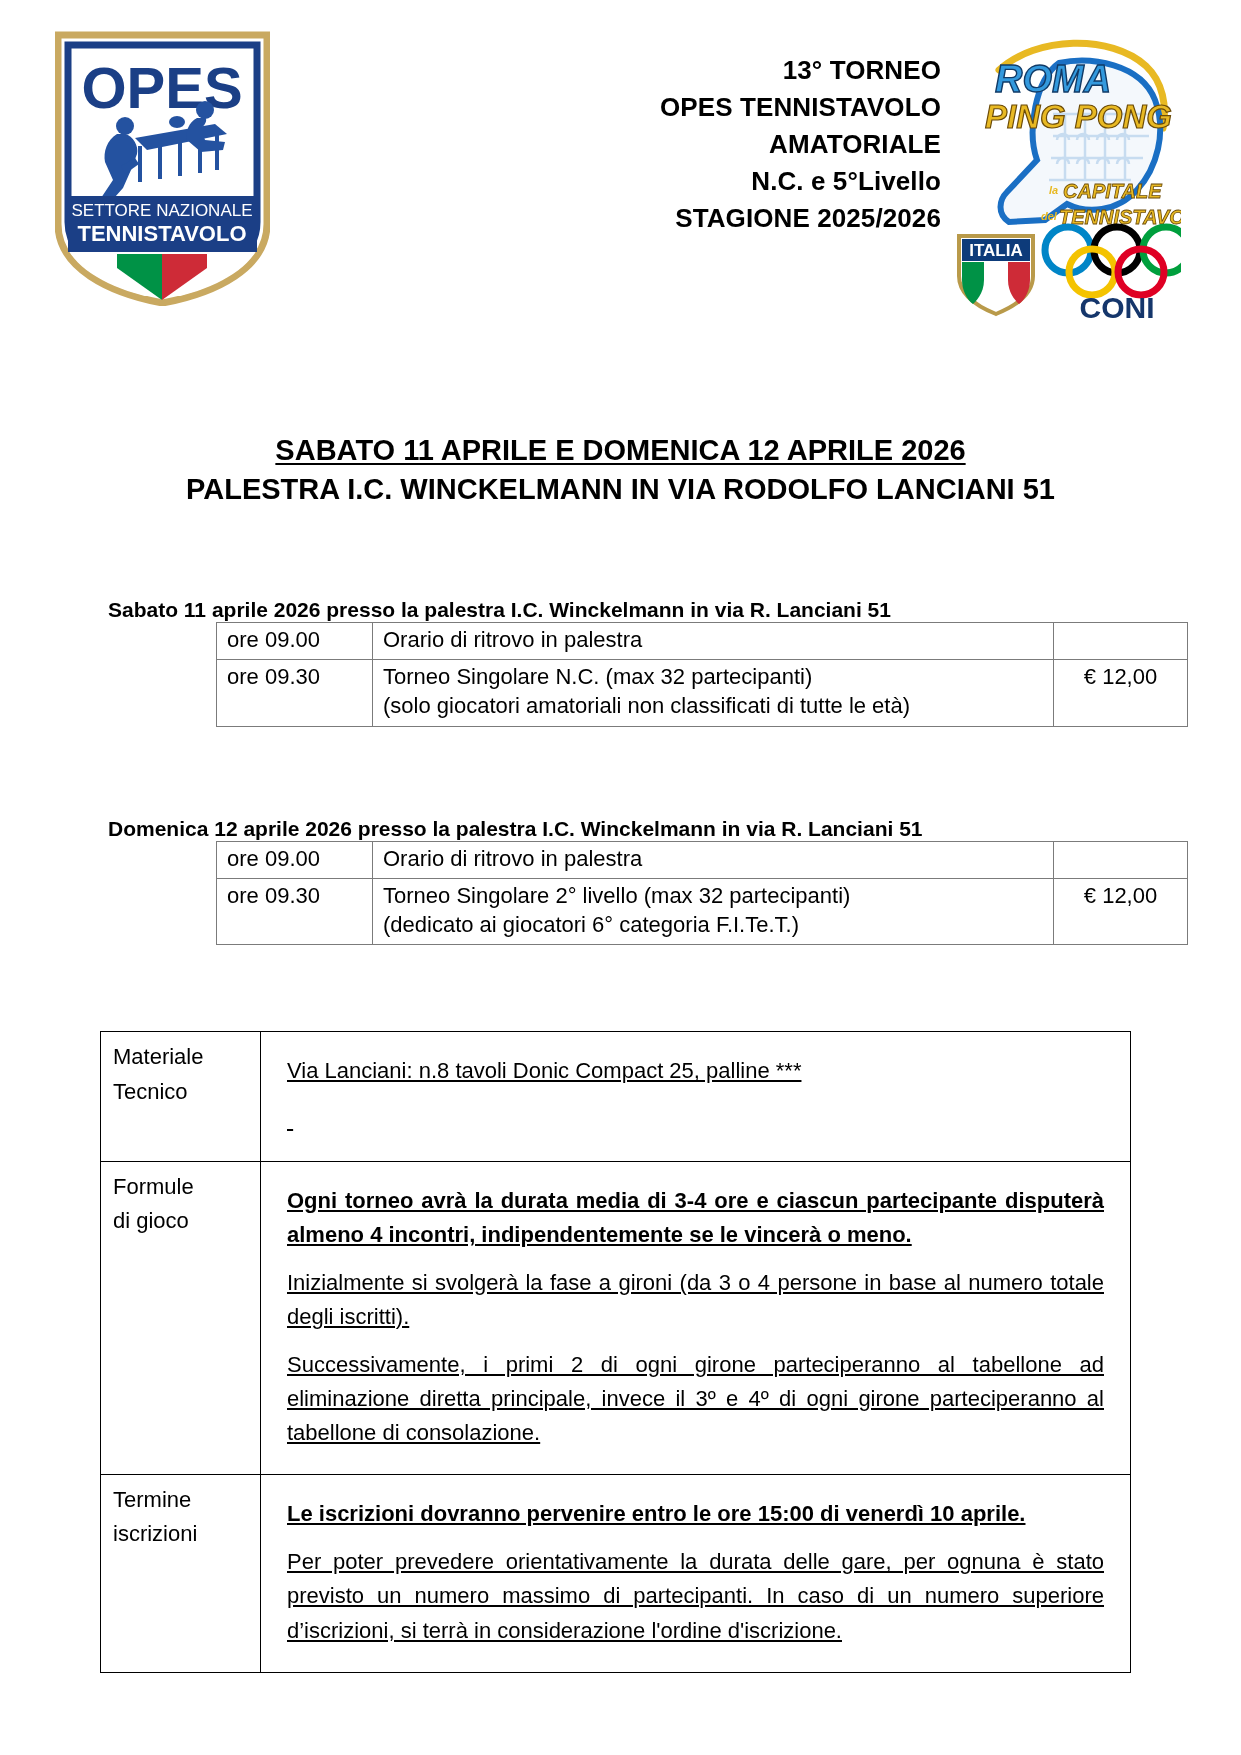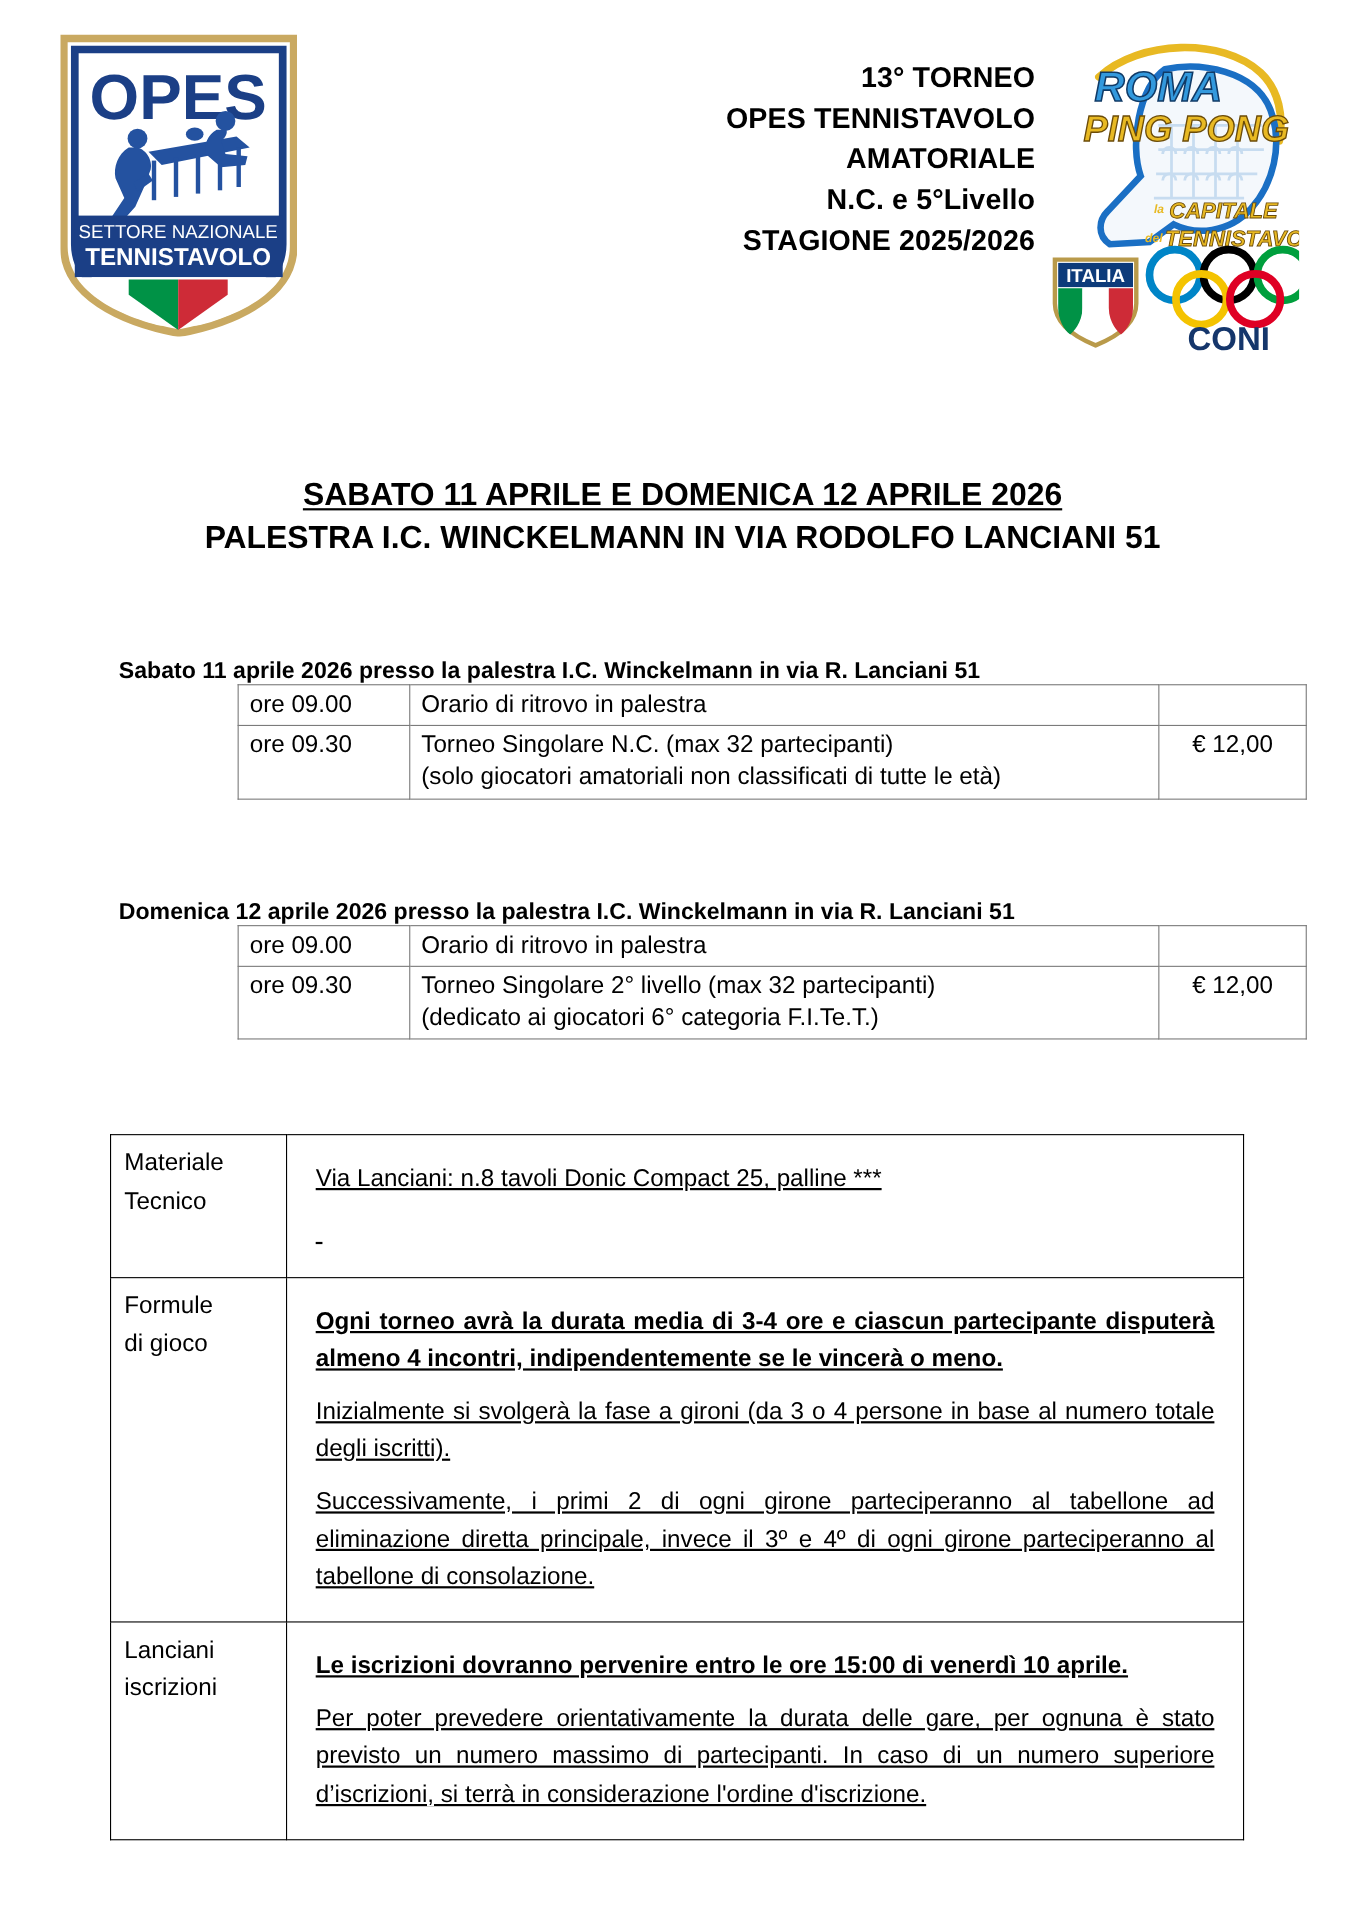--- a/index.html
+++ b/index.html
@@ -300,21 +300,21 @@
         </td>
         <td class="info-body">
           <p class="b">Ogni torneo avrà la durata media di 3-4 ore e ciascun partecipante disputerà almeno 4 incontri, indipendentemente se le vincerà o meno.</p>
           <p>Inizialmente si svolgerà la fase a gironi (da 3 o 4 persone in base al numero totale degli iscritti).</p>
           <p>Successivamente, i primi 2 di ogni girone parteciperanno al tabellone ad eliminazione diretta principale, invece il 3º e 4º di ogni girone parteciperanno al tabellone di consolazione.</p>
         </td>
       </tr>
 
       <tr>
         <td class="info-label">
-          <div>Lanciani</div>
+          <div>Termine</div>
           <div>iscrizioni</div>
         </td>
         <td class="info-body">
           <p class="b">Le iscrizioni dovranno pervenire entro le ore 15:00 di venerdì 10 aprile.</p>
           <p>Per poter prevedere orientativamente la durata delle gare, per ognuna è stato previsto un numero massimo di partecipanti. In caso di un numero superiore d’iscrizioni, si terrà in considerazione l'ordine d'iscrizione.</p>
         </td>
       </tr>
     </tbody>
   </table>
 

